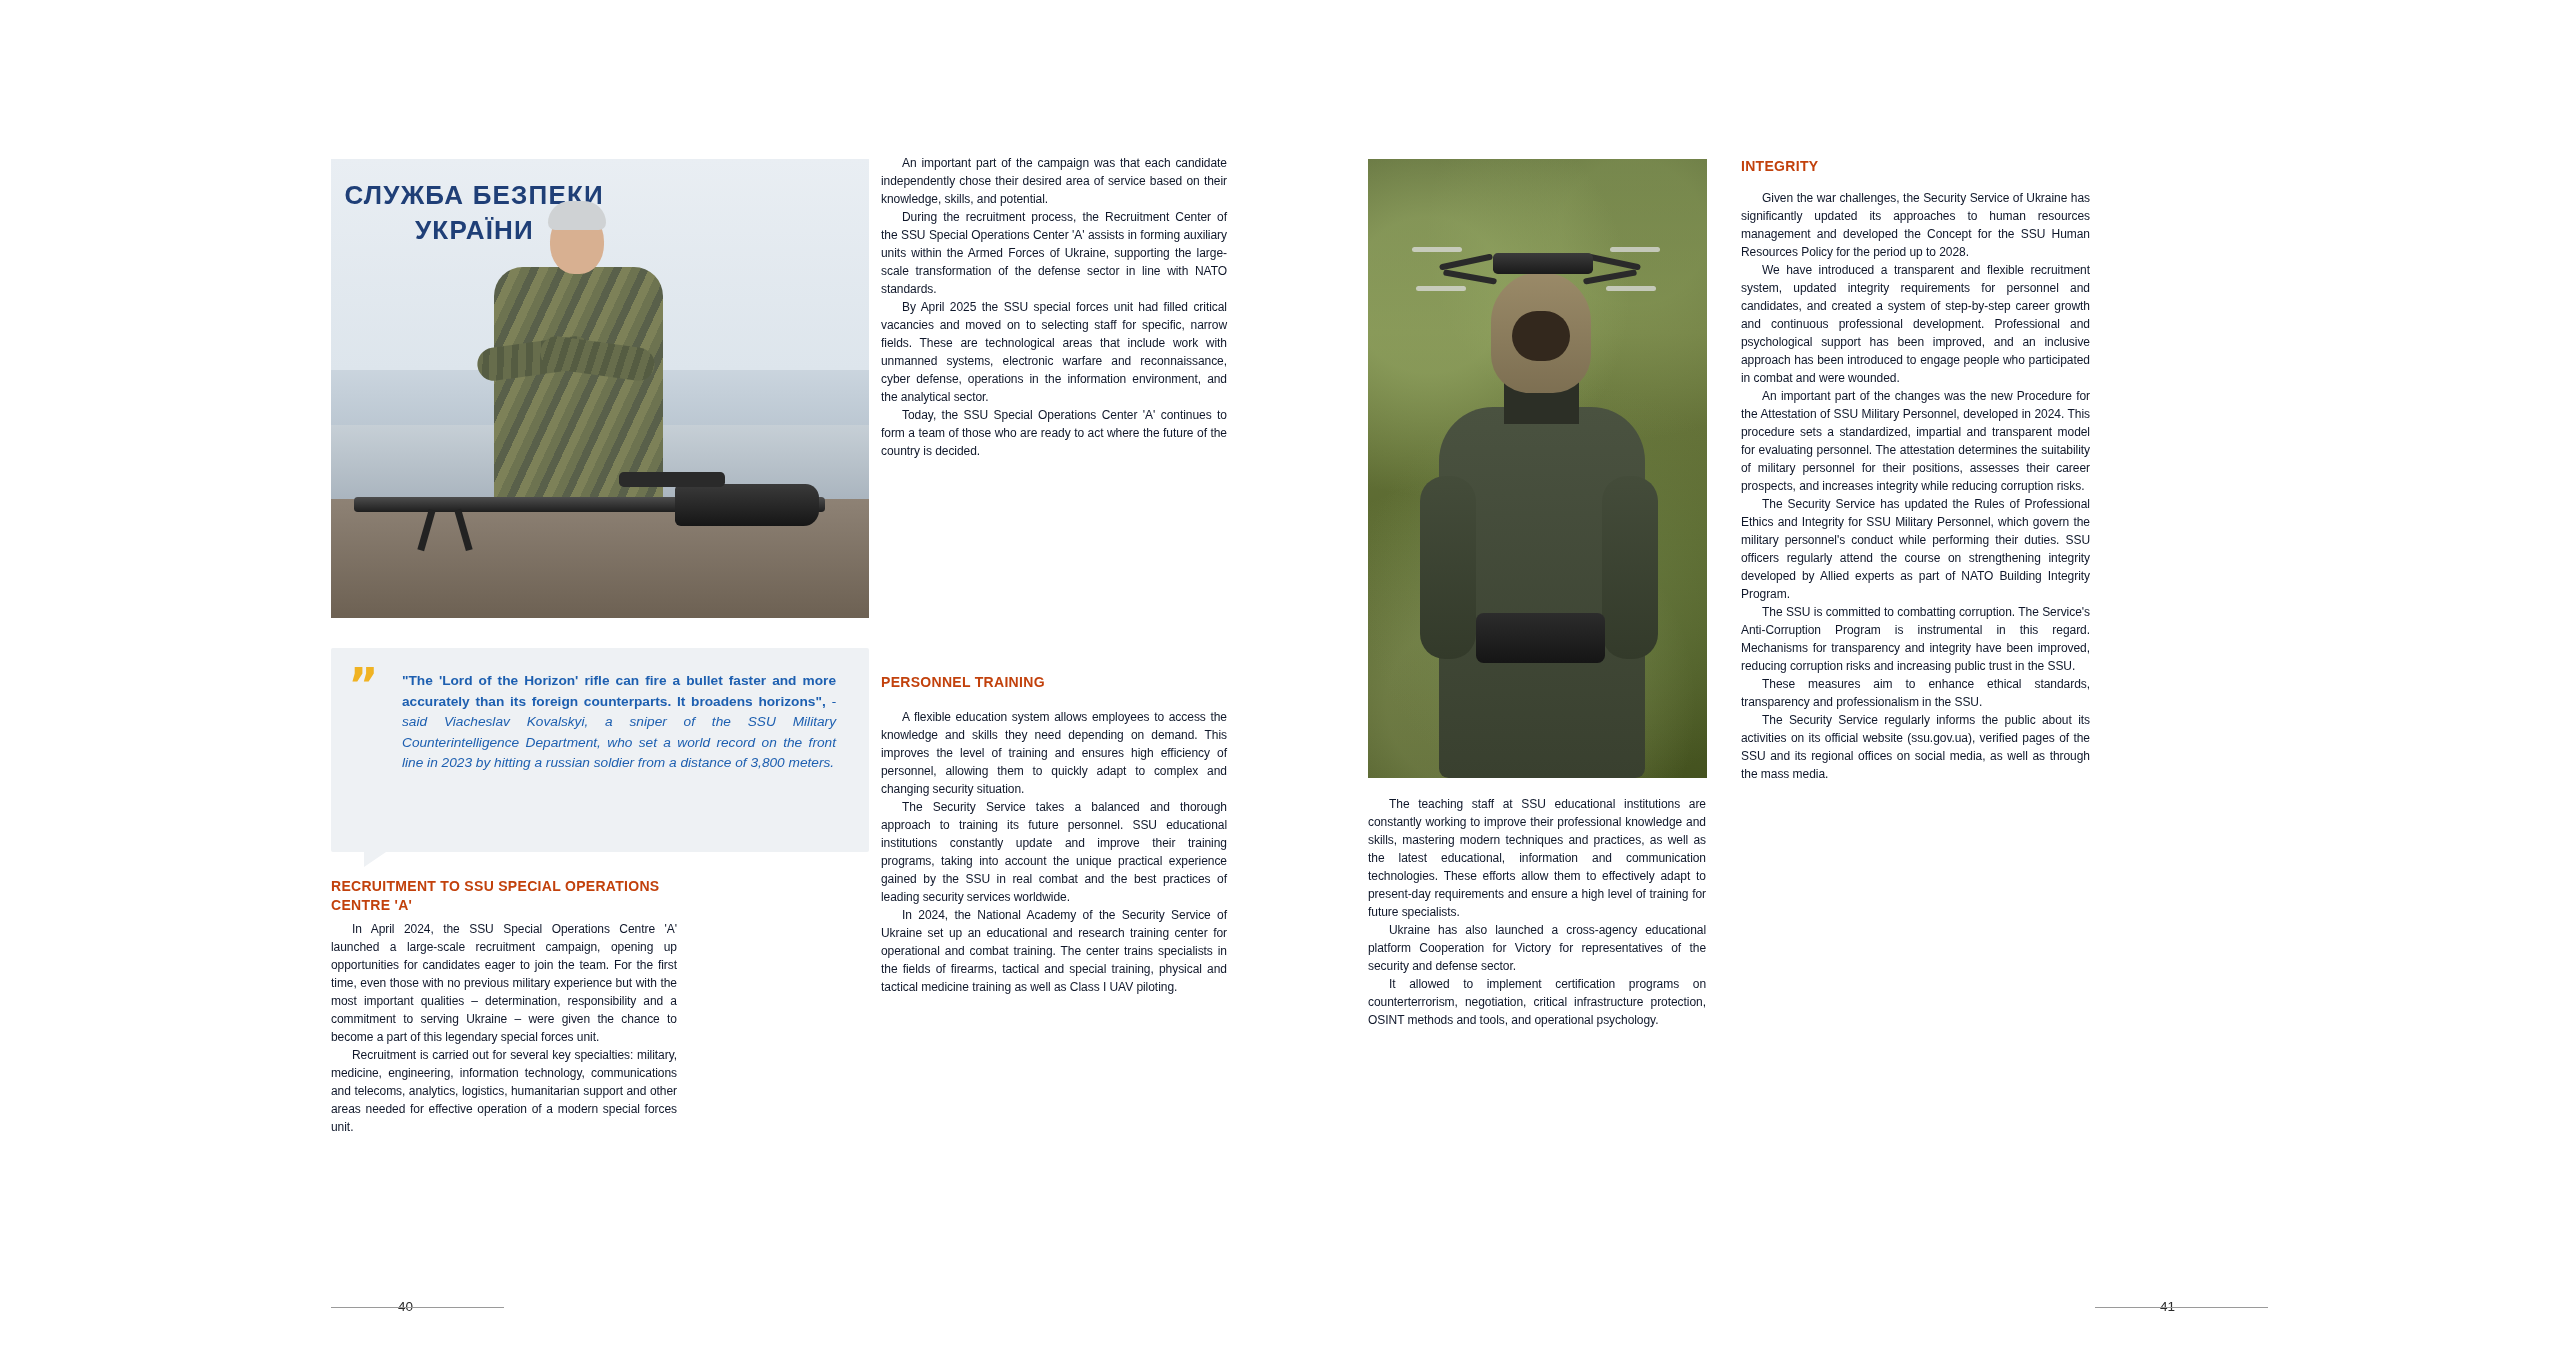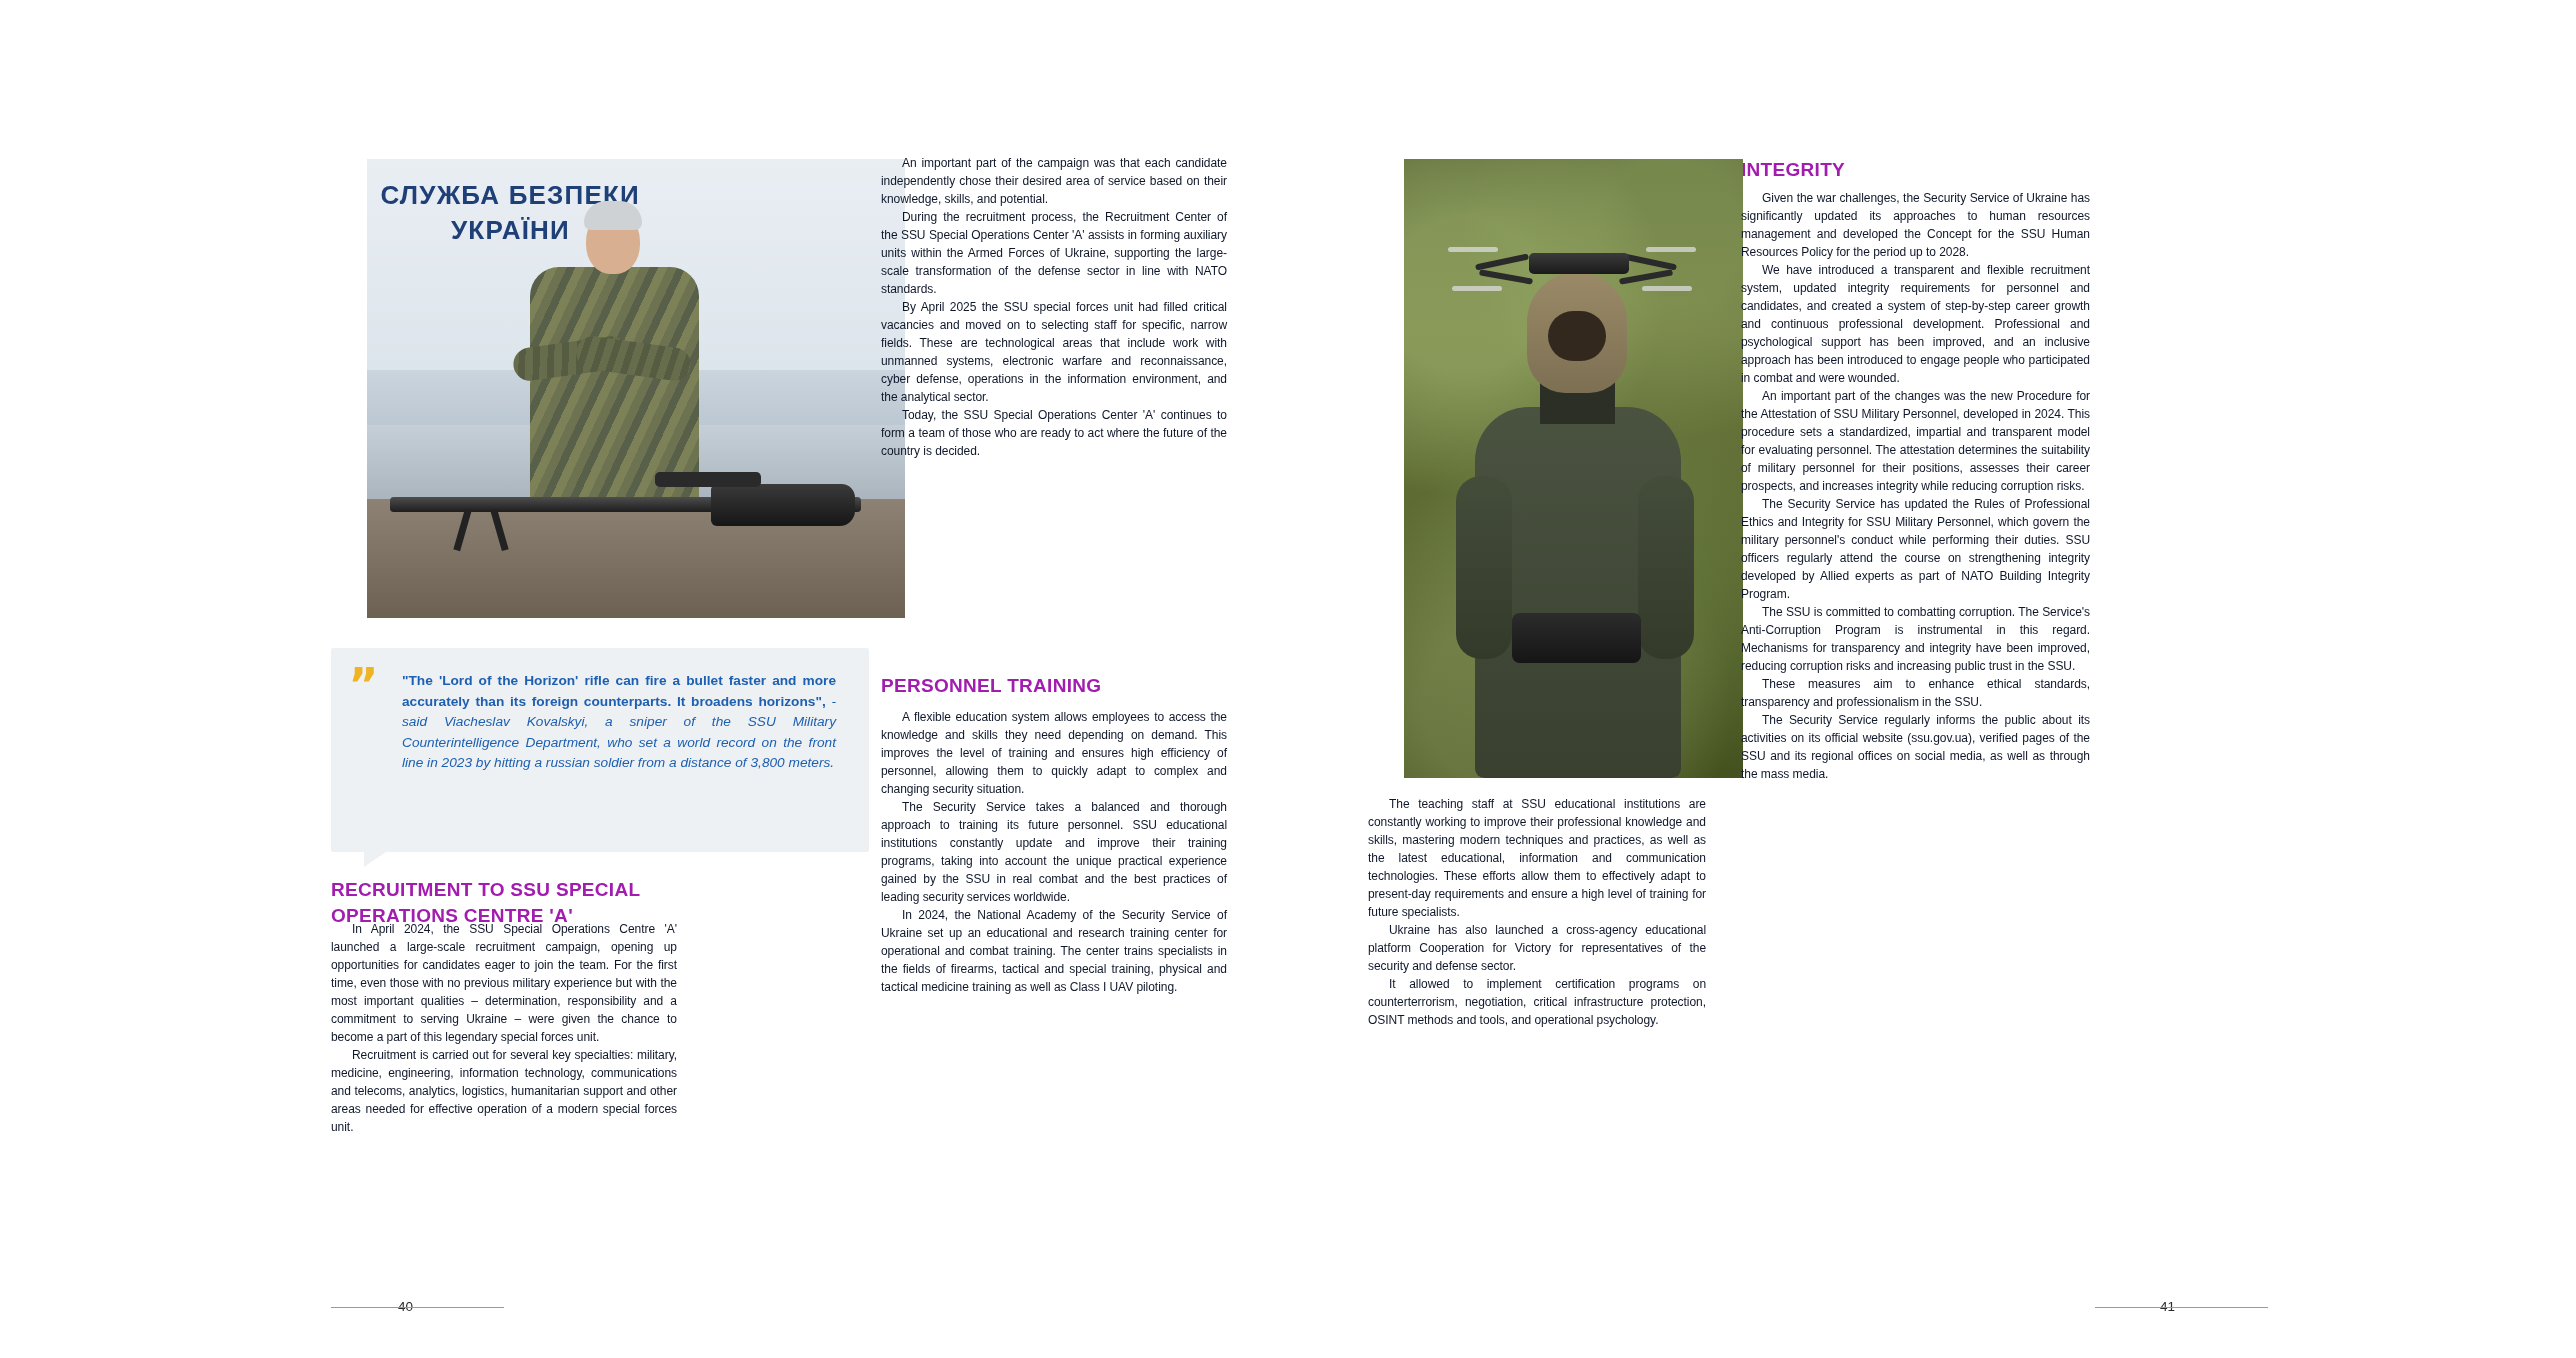--- a/index.html
+++ b/index.html
@@ -41,21 +41,20 @@
   #col1 { left: 331px; top: 920px; width: 346px; }
   #col2 { left: 881px; top: 154px; width: 346px; }
   #col3 { left: 1368px; top: 795px; width: 338px; }
   #col4 { left: 1741px; top: 189px; width: 349px; }
 
   
   .photo {
     position: absolute;
     overflow: hidden;
     background: #2b2f33;
-    margin-left: 36px;
   }
   #photo-left {
     left: 331px; top: 159px;
     width: 538px; height: 459px;
   }
   #photo-right {
     left: 1368px; top: 159px;
     width: 339px; height: 619px;
   }
 
@@ -192,23 +191,23 @@
     position: absolute; height: 5.8px; width: 54px; background: #2a2a2a; border-radius: 2.9px;
   }
   .rp-prop {
     position: absolute; width: 50px; height: 4.8px;
     background: rgba(220,220,220,.75); border-radius: 2.9px;
   }
 
   
   .heading {
     position: absolute;
-    color: #a21caf;
+    color: #c2410c;
     font-weight: 700;
-    font-size: 19px;
+    font-size: 14px;
     letter-spacing: 0.3px;
     line-height: 1.35;
     text-transform: uppercase;
   }
   #h-recruitment { left: 331px; top: 877px; width: 348px; }
   #h-personnel { left: 881px; top: 673px; width: 348px; }
   #h-integrity { left: 1741px; top: 157px; width: 348px; }
 
   
   #quote-box {

